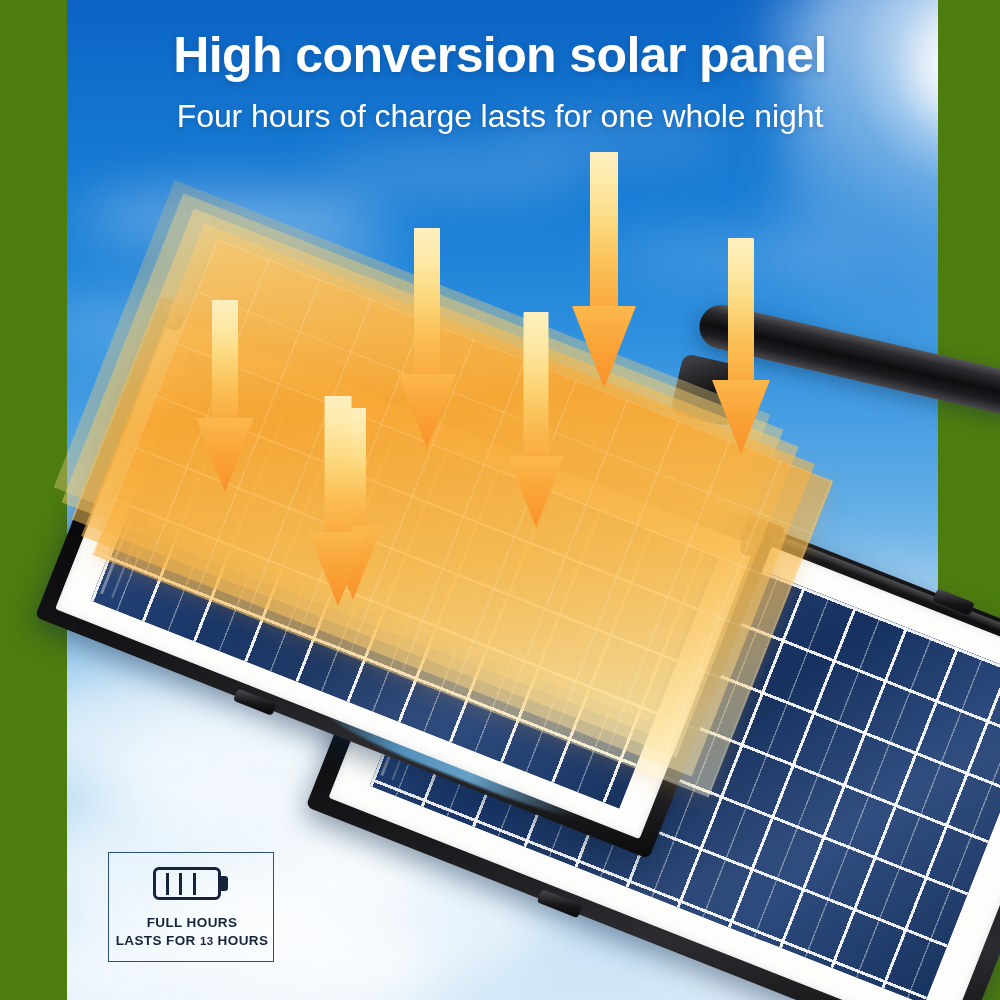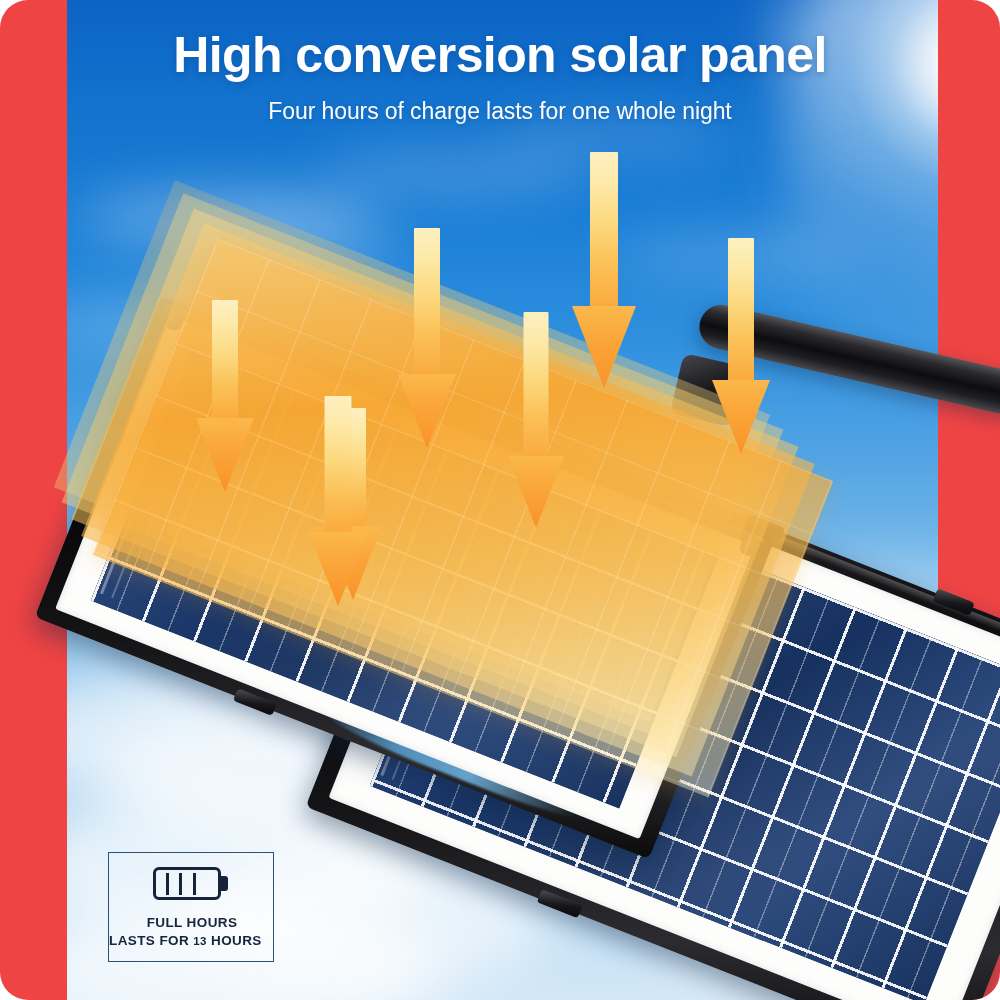--- a/index.html
+++ b/index.html
@@ -1,18 +1,18 @@
 <!DOCTYPE html>
 <html><head>
 <meta charset="utf-8">
 <style>
   html,body{margin:0;padding:0;background:#ffffff;}
   body{width:1000px;height:1000px;overflow:hidden;font-family:"Liberation Sans",sans-serif;}
 
-  #stage{position:relative;width:1000px;height:1000px;background:#ef4444;overflow:hidden;border-radius:28px;}
+  #stage{position:relative;width:1000px;height:1000px;background:#4d7c0f;overflow:hidden;}
 
   
   #sky{
     position:absolute;left:67px;top:0;width:871px;height:1000px;
     background:linear-gradient(to bottom,
       #0c63c4 0%, #1272cd 10%, #1a7ed6 22%, #2f90de 34%,
       #54a5e4 46%, #7dbce9 58%, #9ccbee 70%, #b4d8f2 82%,
       #c6e1f5 92%, #d2e7f7 100%);
     overflow:hidden;
   }
@@ -40,21 +40,21 @@
   }
 
   
   #headline{
     position:absolute;left:0;top:26px;width:1000px;text-align:center;
     color:#ffffff;font-size:50px;font-weight:bold;letter-spacing:-0.6px;
     text-shadow:0 2px 7px rgba(8,58,115,.34);white-space:nowrap;
   }
   #subhead{
     position:absolute;left:0;top:98px;width:1000px;text-align:center;
-    color:#ffffff;font-size:23px;font-weight:normal;letter-spacing:-0.1px;
+    color:#ffffff;font-size:32px;font-weight:normal;letter-spacing:-0.1px;
     text-shadow:0 1px 5px rgba(8,58,115,.30);white-space:nowrap;
   }
 
   
   .panel{position:absolute;transform-origin:center center;}
   .frame{
     position:absolute;inset:0;border-radius:7px;
     background:linear-gradient(160deg,#4a4a4d 0%,#1e1e21 16%,#08080a 40%,#141417 62%,#2c2c30 82%,#0b0b0d 100%);
     box-shadow:0 10px 26px rgba(10,35,70,.42);
   }
@@ -139,21 +139,21 @@
   .battbar{position:absolute;top:2.6px;width:12.6px;height:22.4px;background:transparent;border-right:3.2px solid #16243b;box-sizing:border-box;}
   #battnub{
     position:absolute;left:112px;top:9px;width:7px;height:15px;
     background:#16243b;border-radius:0 3px 3px 0;
   }
   #badge-l1{
     position:absolute;left:0;top:62px;width:166px;text-align:center;
     font-size:13.5px;font-weight:bold;color:#16243b;letter-spacing:.4px;
   }
   #badge-l2{
-    position:absolute;left:0;top:80px;width:166px;
+    position:absolute;left:0;top:80px;width:166px;text-align:center;
     font-size:13.5px;font-weight:bold;color:#16243b;letter-spacing:.4px;
   }
   #badge-l2 .small{font-size:11.5px;}
 </style>
 </head>
 <body>
 
 <div id="stage">
 
   <div id="sky">

